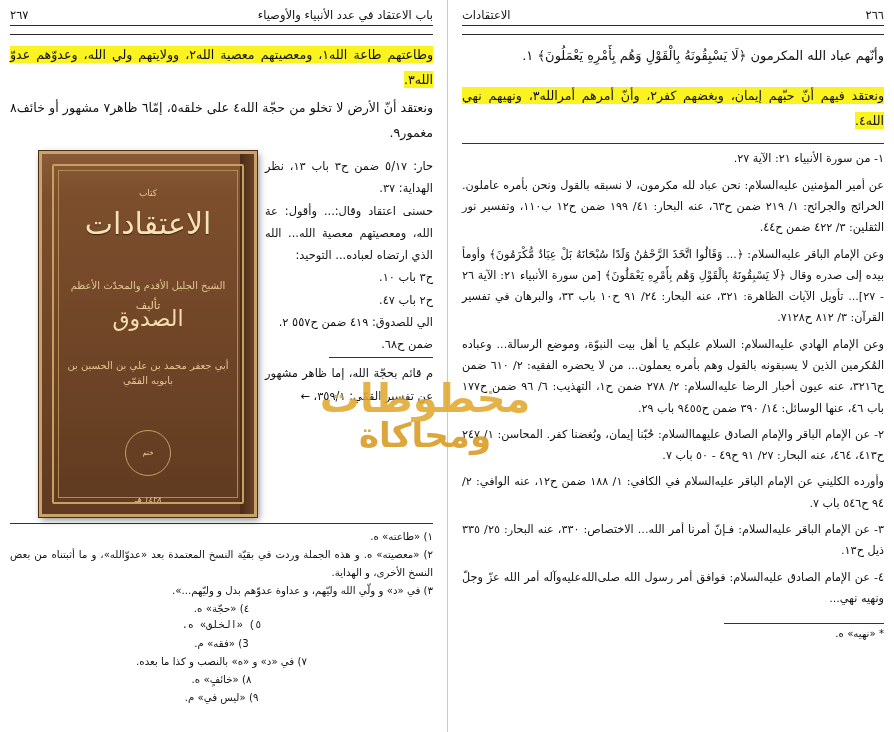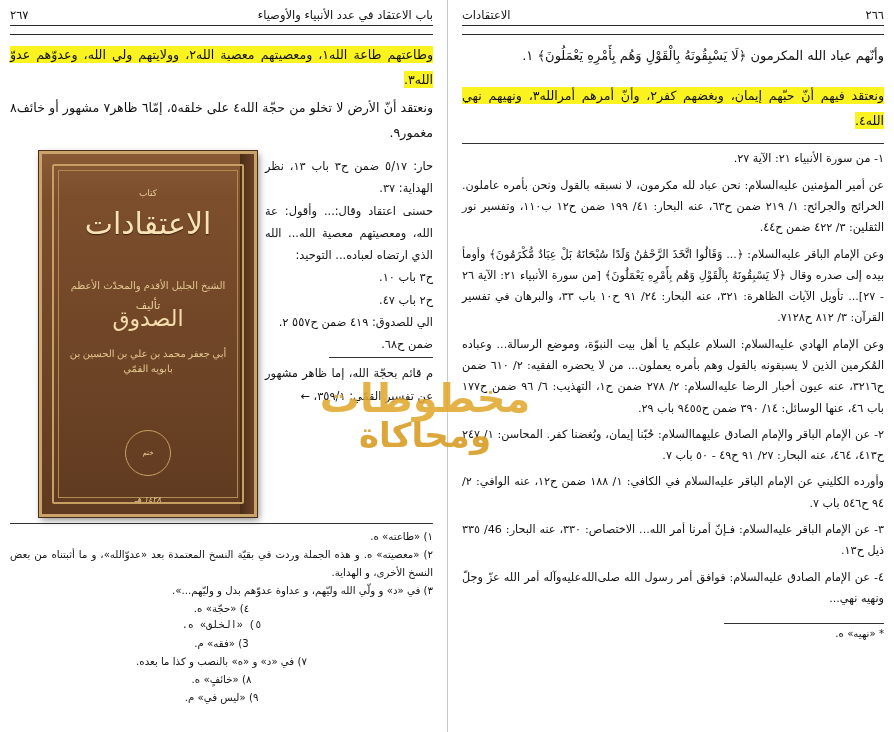--- a/index.html
+++ b/index.html
@@ -136,21 +136,21 @@
 
       <div class="bookimg">
         <div class="spine"></div>
         <div class="inner-frame"></div>
         <div class="inner-frame2"></div>
         <div class="bk-t bk-small" style="top:34px;">كتاب</div>
         <div class="bk-t bk-title" style="top:52px;">الاعتقادات</div>
         <div class="bk-t bk-mid" style="top:104px;margin-top:41px;">تأليف</div>
         <div class="bk-t bk-sub" style="top:124px;padding:0 18px;line-height:1.5;">الشيخ الجليل الأقدم والمحدّث الأعظم</div>
         <div class="bk-t bk-author" style="top:152px;">الصدوق</div>
-        <div class="bk-t bk-sub" style="top:192px;padding:0 16px;line-height:1.5;font-family:Liberation Serif, serif;">أبي جعفر محمد بن علي بن الحسين بن بابويه القمّي</div>
+        <div class="bk-t bk-sub" style="top:204px;padding:0 16px;line-height:1.5;">أبي جعفر محمد بن علي بن الحسين بن بابويه القمّي</div>
         <div class="bk-seal">ختم</div>
         <div class="bk-bottom">١٤٢٨ هـ</div>
       </div>
     </div>
 
     <div class="fn-rule"></div>
     <div class="fn">
       <div class="fn-row">١) «طاعته» ه.</div>
       <div class="fn-row">٢) «معصيته» ه. و هذه الجملة وردت في بقيّة النسخ المعتمدة بعد «عدوّالله»، و ما أثبتناه من بعض النسخ الأخرى، و الهداية.</div>
       <div class="fn-row">٣) في «د» و ولّي الله وليّهم، و عداوة عدوّهم بدل و وليّهم...».</div>
@@ -180,21 +180,21 @@
 
     <div class="fn-rule" style="margin-top:10px;"></div>
 
     <div class="notes">
       <p>١- من سورة الأنبياء ٢١: الآية ٢٧.</p>
       <p>عن أمير المؤمنين عليه‌السلام: نحن عباد لله مكرمون، لا نسبقه بالقول ونحن بأمره عاملون. الخرائج والجرائح: ١/ ٢١٩ ضمن ح٦٣، عنه البحار: ٤١/ ١٩٩ ضمن ح١٢ ب١١٠، وتفسير نور الثقلين: ٣/ ٤٢٢ ضمن ح٤٤.</p>
       <p>وعن الإمام الباقر عليه‌السلام: ﴿... وَقَالُوا اتَّخَذَ الرَّحْمَٰنُ وَلَدًا سُبْحَانَهُ بَلْ عِبَادٌ مُّكْرَمُونَ﴾ وأومأ بيده إلى صدره وقال ﴿لَا يَسْبِقُونَهُ بِالْقَوْلِ وَهُم بِأَمْرِهِ يَعْمَلُونَ﴾ [من سورة الأنبياء ٢١: الآية ٢٦ - ٢٧]... تأويل الآيات الظاهرة: ٣٢١، عنه البحار: ٢٤/ ٩١ ح١٠ باب ٣٣، والبرهان في تفسير القرآن: ٣/ ٨١٢ ح٧١٢٨.</p>
       <p>وعن الإمام الهادي عليه‌السلام: السلام عليكم يا أهل بيت النبوّة، وموضع الرسالة... وعباده المُكرمين الذين لا يسبقونه بالقول وهم بأمره يعملون... من لا يحضره الفقيه: ٢/ ٦١٠ ضمن ح٣٢١٦، عنه عيون أخبار الرضا عليه‌السلام: ٢/ ٢٧٨ ضمن ح١، التهذيب: ٦/ ٩٦ ضمن ح١٧٧ باب ٤٦، عنها الوسائل: ١٤/ ٣٩٠ ضمن ح٩٤٥٥ باب ٢٩.</p>
       <p>٢- عن الإمام الباقر والإمام الصادق عليهما‌السلام: حُبّنا إيمان، وبُغضنا كفر. المحاسن: ١/ ٢٤٧ ح٤١٣، ٤٦٤، عنه البحار: ٢٧/ ٩١ ح٤٩ - ٥٠ باب ٧.</p>
       <p>وأورده الكليني عن الإمام الباقر عليه‌السلام في الكافي: ١/ ١٨٨ ضمن ح١٢، عنه الوافي: ٢/ ٩٤ ح٥٤٦ باب ٧.</p>
-      <p>٣- عن الإمام الباقر عليه‌السلام: فـإنّ أمرنا أمر الله... الاختصاص: ٣٣٠، عنه البحار: 46/ ٣٣٥ ذيل ح١٣.</p>
+      <p>٣- عن الإمام الباقر عليه‌السلام: فـإنّ أمرنا أمر الله... الاختصاص: ٣٣٠، عنه البحار: ٢٥/ ٣٣٥ ذيل ح١٣.</p>
       <p>٤- عن الإمام الصادق عليه‌السلام: فوافق أمر رسول الله صلى‌الله‌عليه‌وآله أمر الله عزّ وجلّ ونهيه نهي...</p>
     </div>
 
     <div class="fn-rule short" style="margin-top:14px;"></div>
     <div class="bottom-note">* «نهيه» ه.</div>
   </div>
 
   <div class="page-divider"></div>
 
   <div class="wm">

